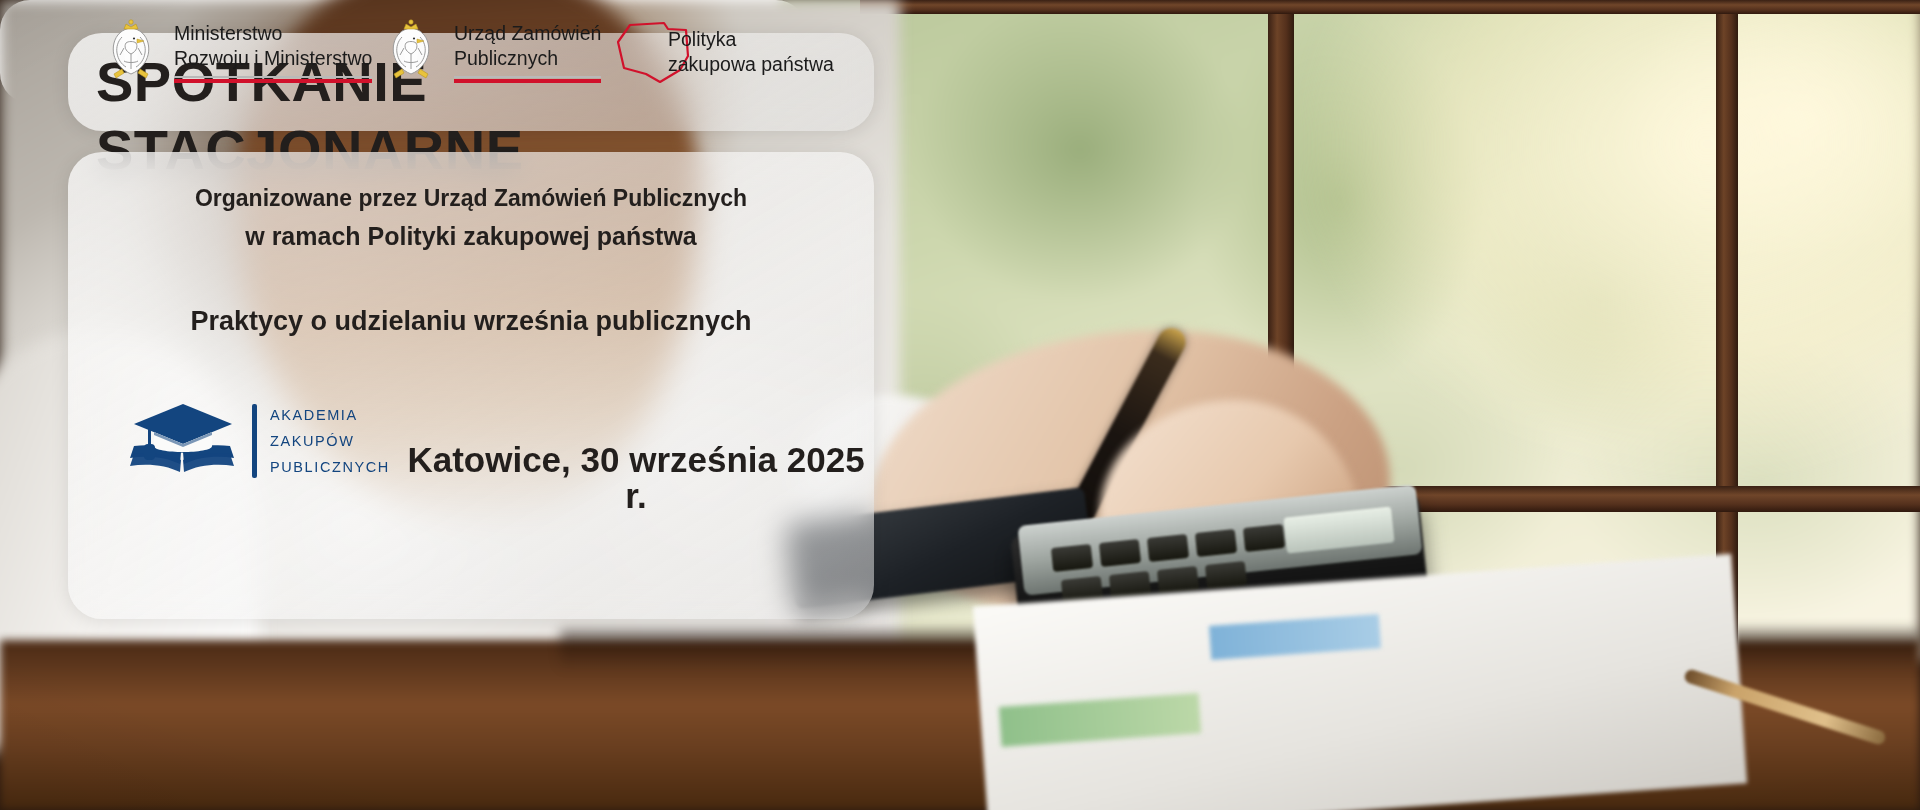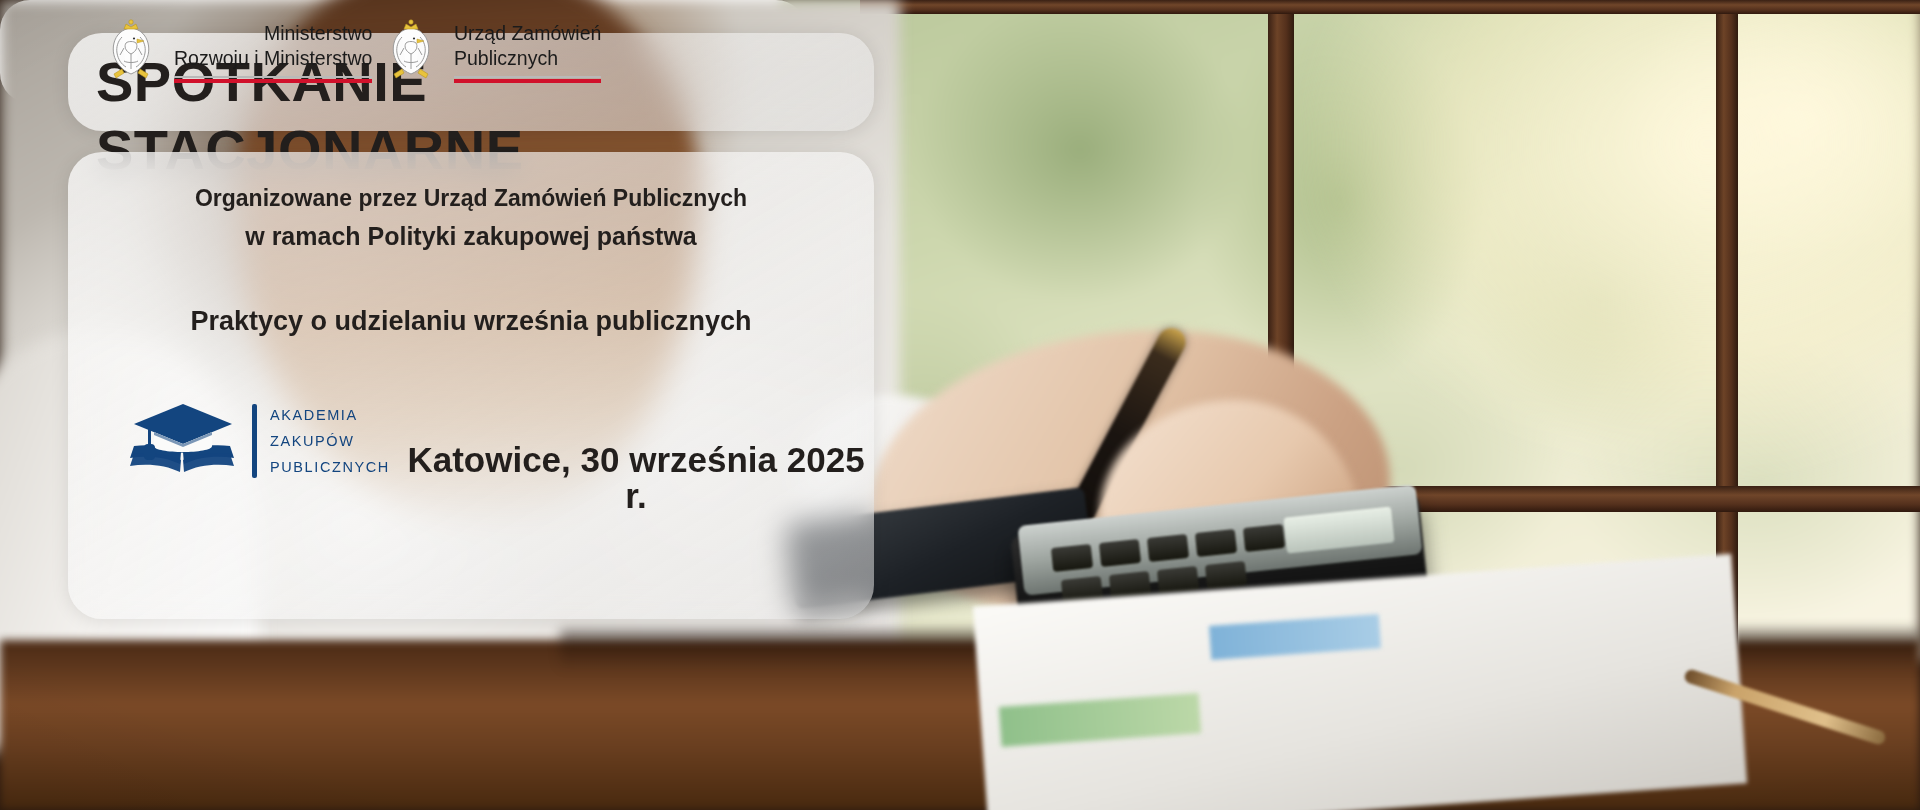--- a/index.html
+++ b/index.html
@@ -211,21 +211,21 @@
     background:#13457f; border-radius:2px;
   }
   #ak-words{
     position:absolute; left:142px; top:4px; width:120px;
     color:#13457f; font-size:14.5px; letter-spacing:1.6px; line-height:26px;
     font-weight:400; font-family:"Liberation Sans", sans-serif; white-space:nowrap;
   }
 
   
   .f-logo{ position:absolute; top:0; height:103px; display:flex; align-items:center; }
-  #flogo-mrit{ left:100px;text-align:right; }
+  #flogo-mrit{ left:100px; }
   #flogo-uzp { left:380px; }
   #flogo-pzp { left:608px; }
 
   .eagle{ width:62px; height:70px; flex:0 0 62px; }
   .f-txtwrap{ margin-left:12px; position:relative; }
   .f-line{ color:#1b1b1b; font-size:19.5px; line-height:25px; white-space:nowrap;
            font-family:"Liberation Sans", sans-serif; }
   .f-rule{ margin-top:5px; height:7px; position:relative; }
   .f-rule i{ position:absolute; left:0; right:0; display:block; }
   .f-rule i.gray{ top:0; height:2px; background:#b9b9b9; }
@@ -380,14 +380,23 @@
     <div class="f-txtwrap">
       <div class="f-line">Urząd Zamówień</div>
       <div class="f-line">Publicznych</div>
       <div class="f-rule">
           <i class="gray"></i>
           <i class="red"></i>
         </div>
     </div>
   </div>
 
+  <div class="f-logo" id="flogo-pzp">
+    <svg id="pzp-shape" viewBox="0 0 84 72">
+      <path d="M10 26 L22 9 L56 7 L60 13 L78 14 L80 40 L72 54 L52 66 L38 58 L16 52 Z" fill="none" stroke="#d1112b" stroke-width="2.2" stroke-linejoin="round"></path>
+    </svg>
+    <div class="f-txtwrap" id="pzp-text">
+      <div class="f-line">Polityka</div>
+      <div class="f-line">zakupowa państwa</div>
+    </div>
+  </div>
 
 </div>
 
 </body></html>

